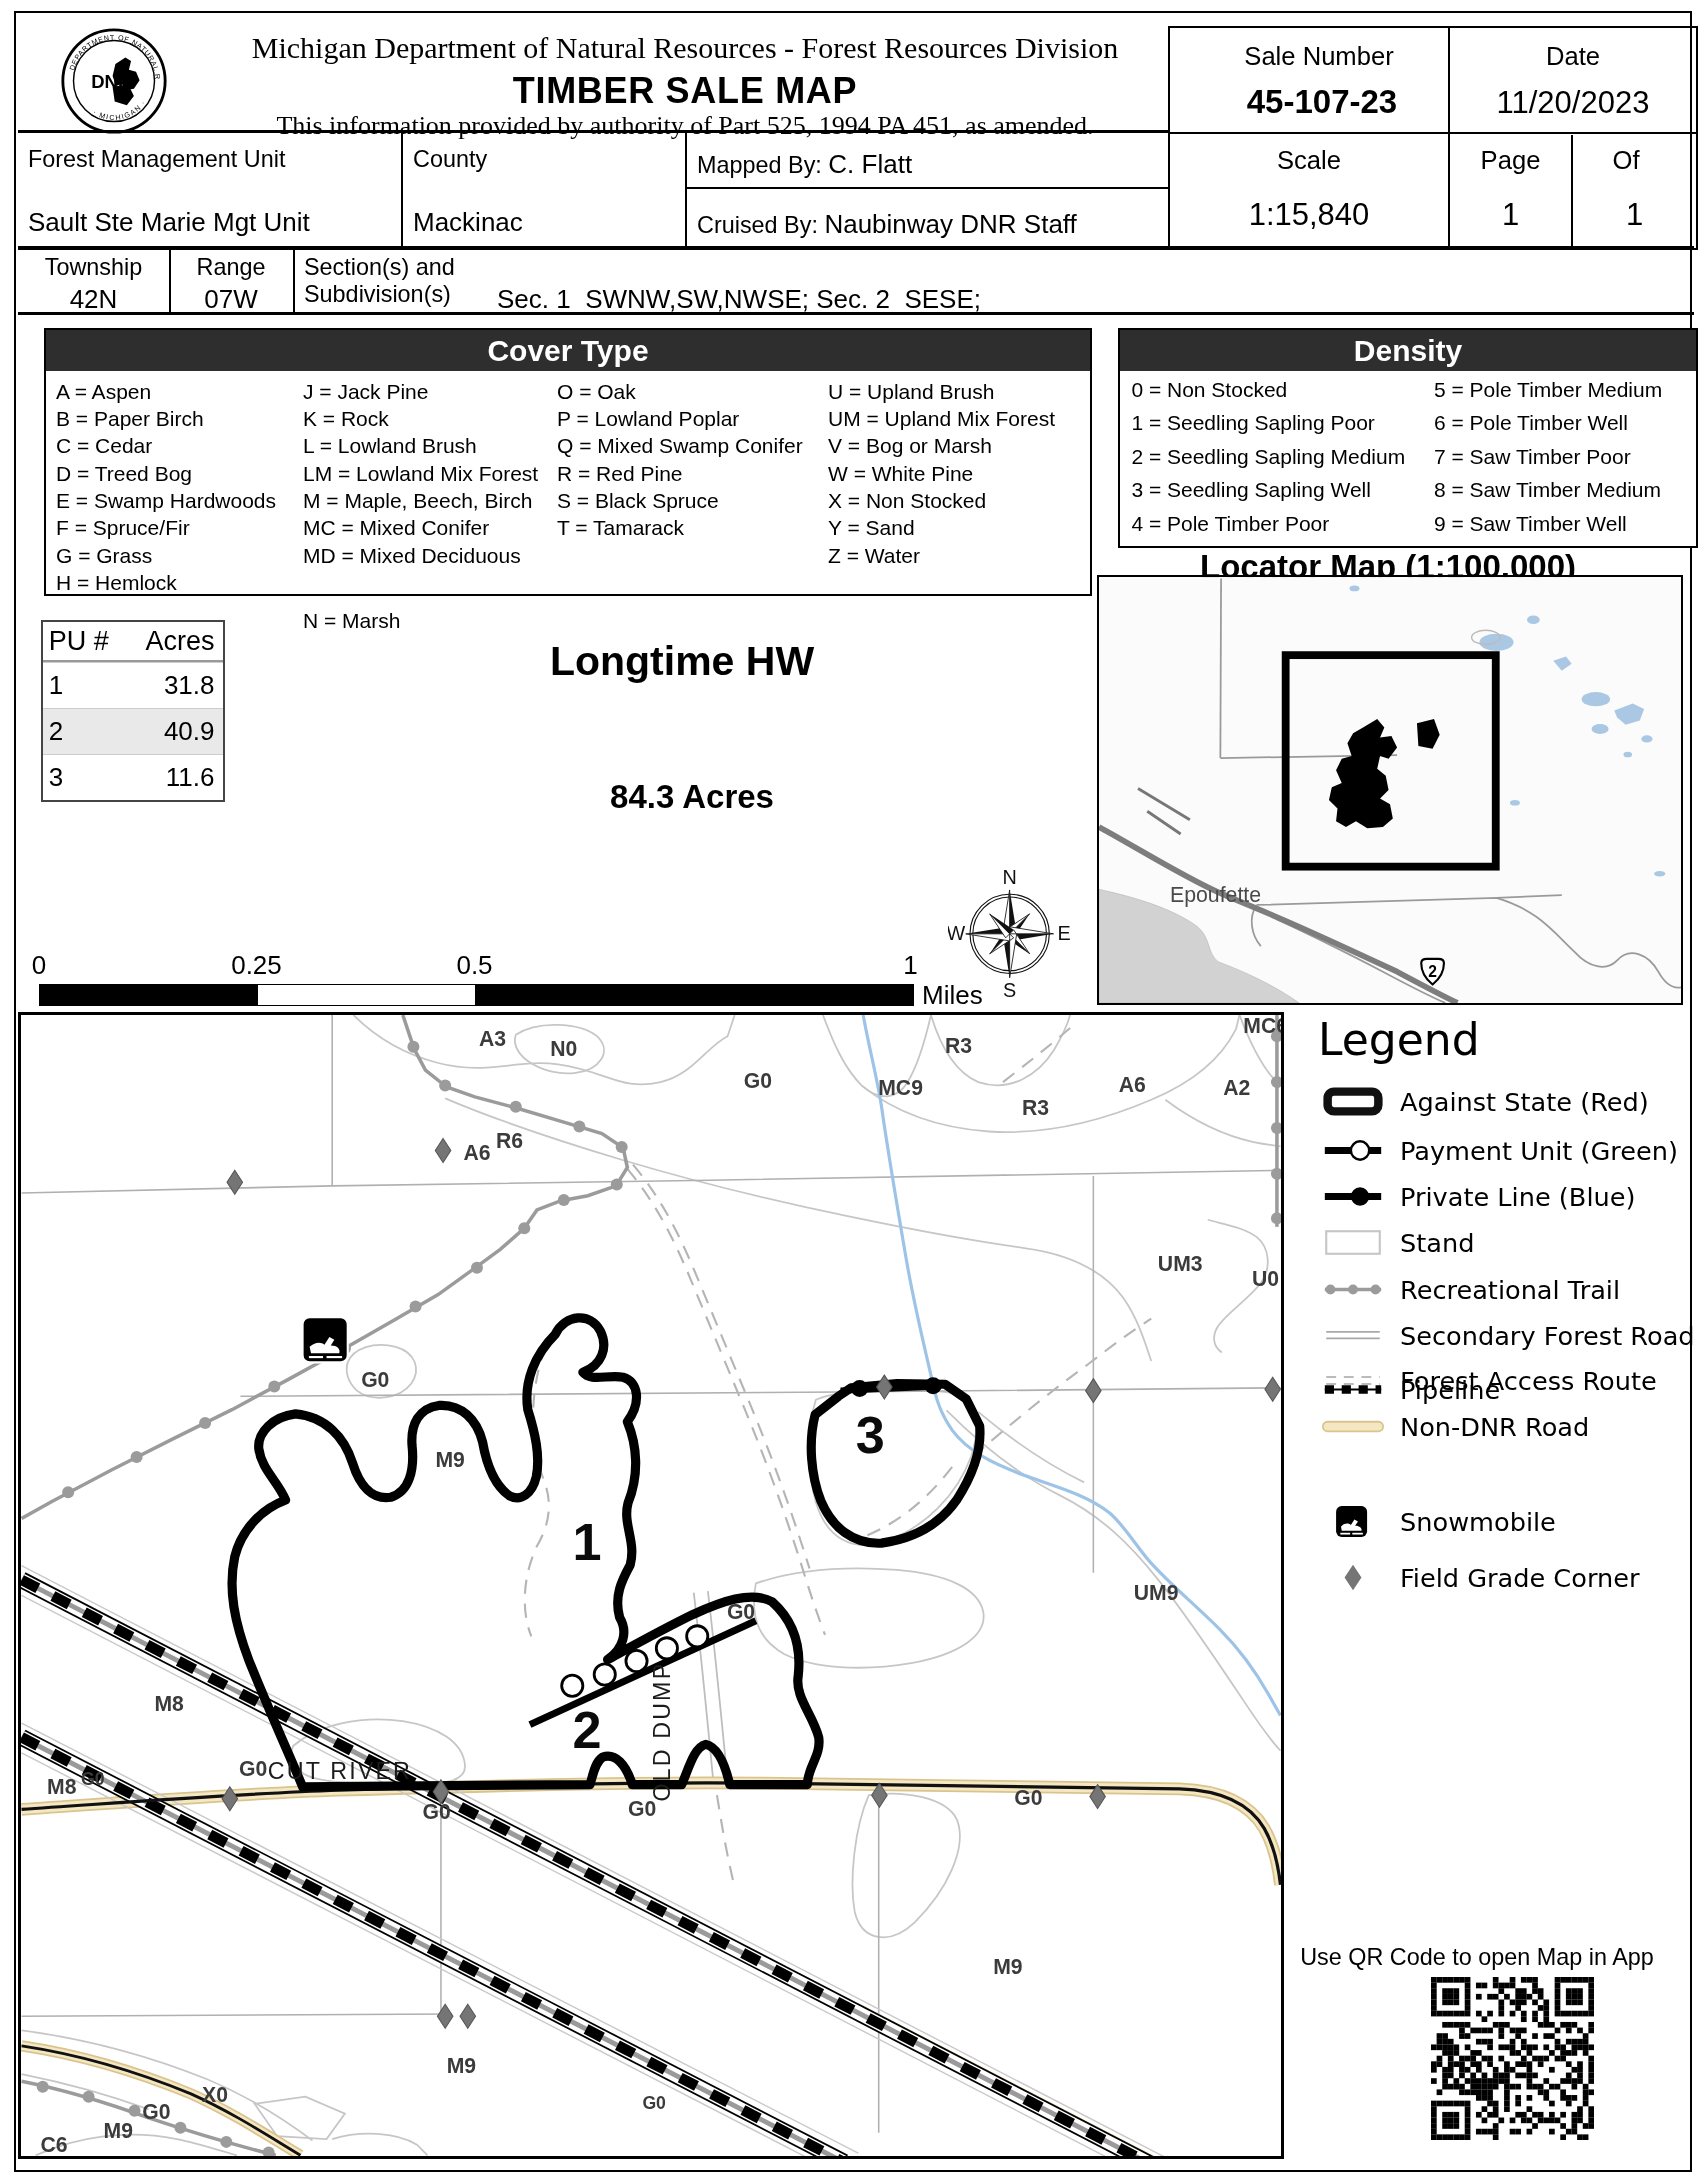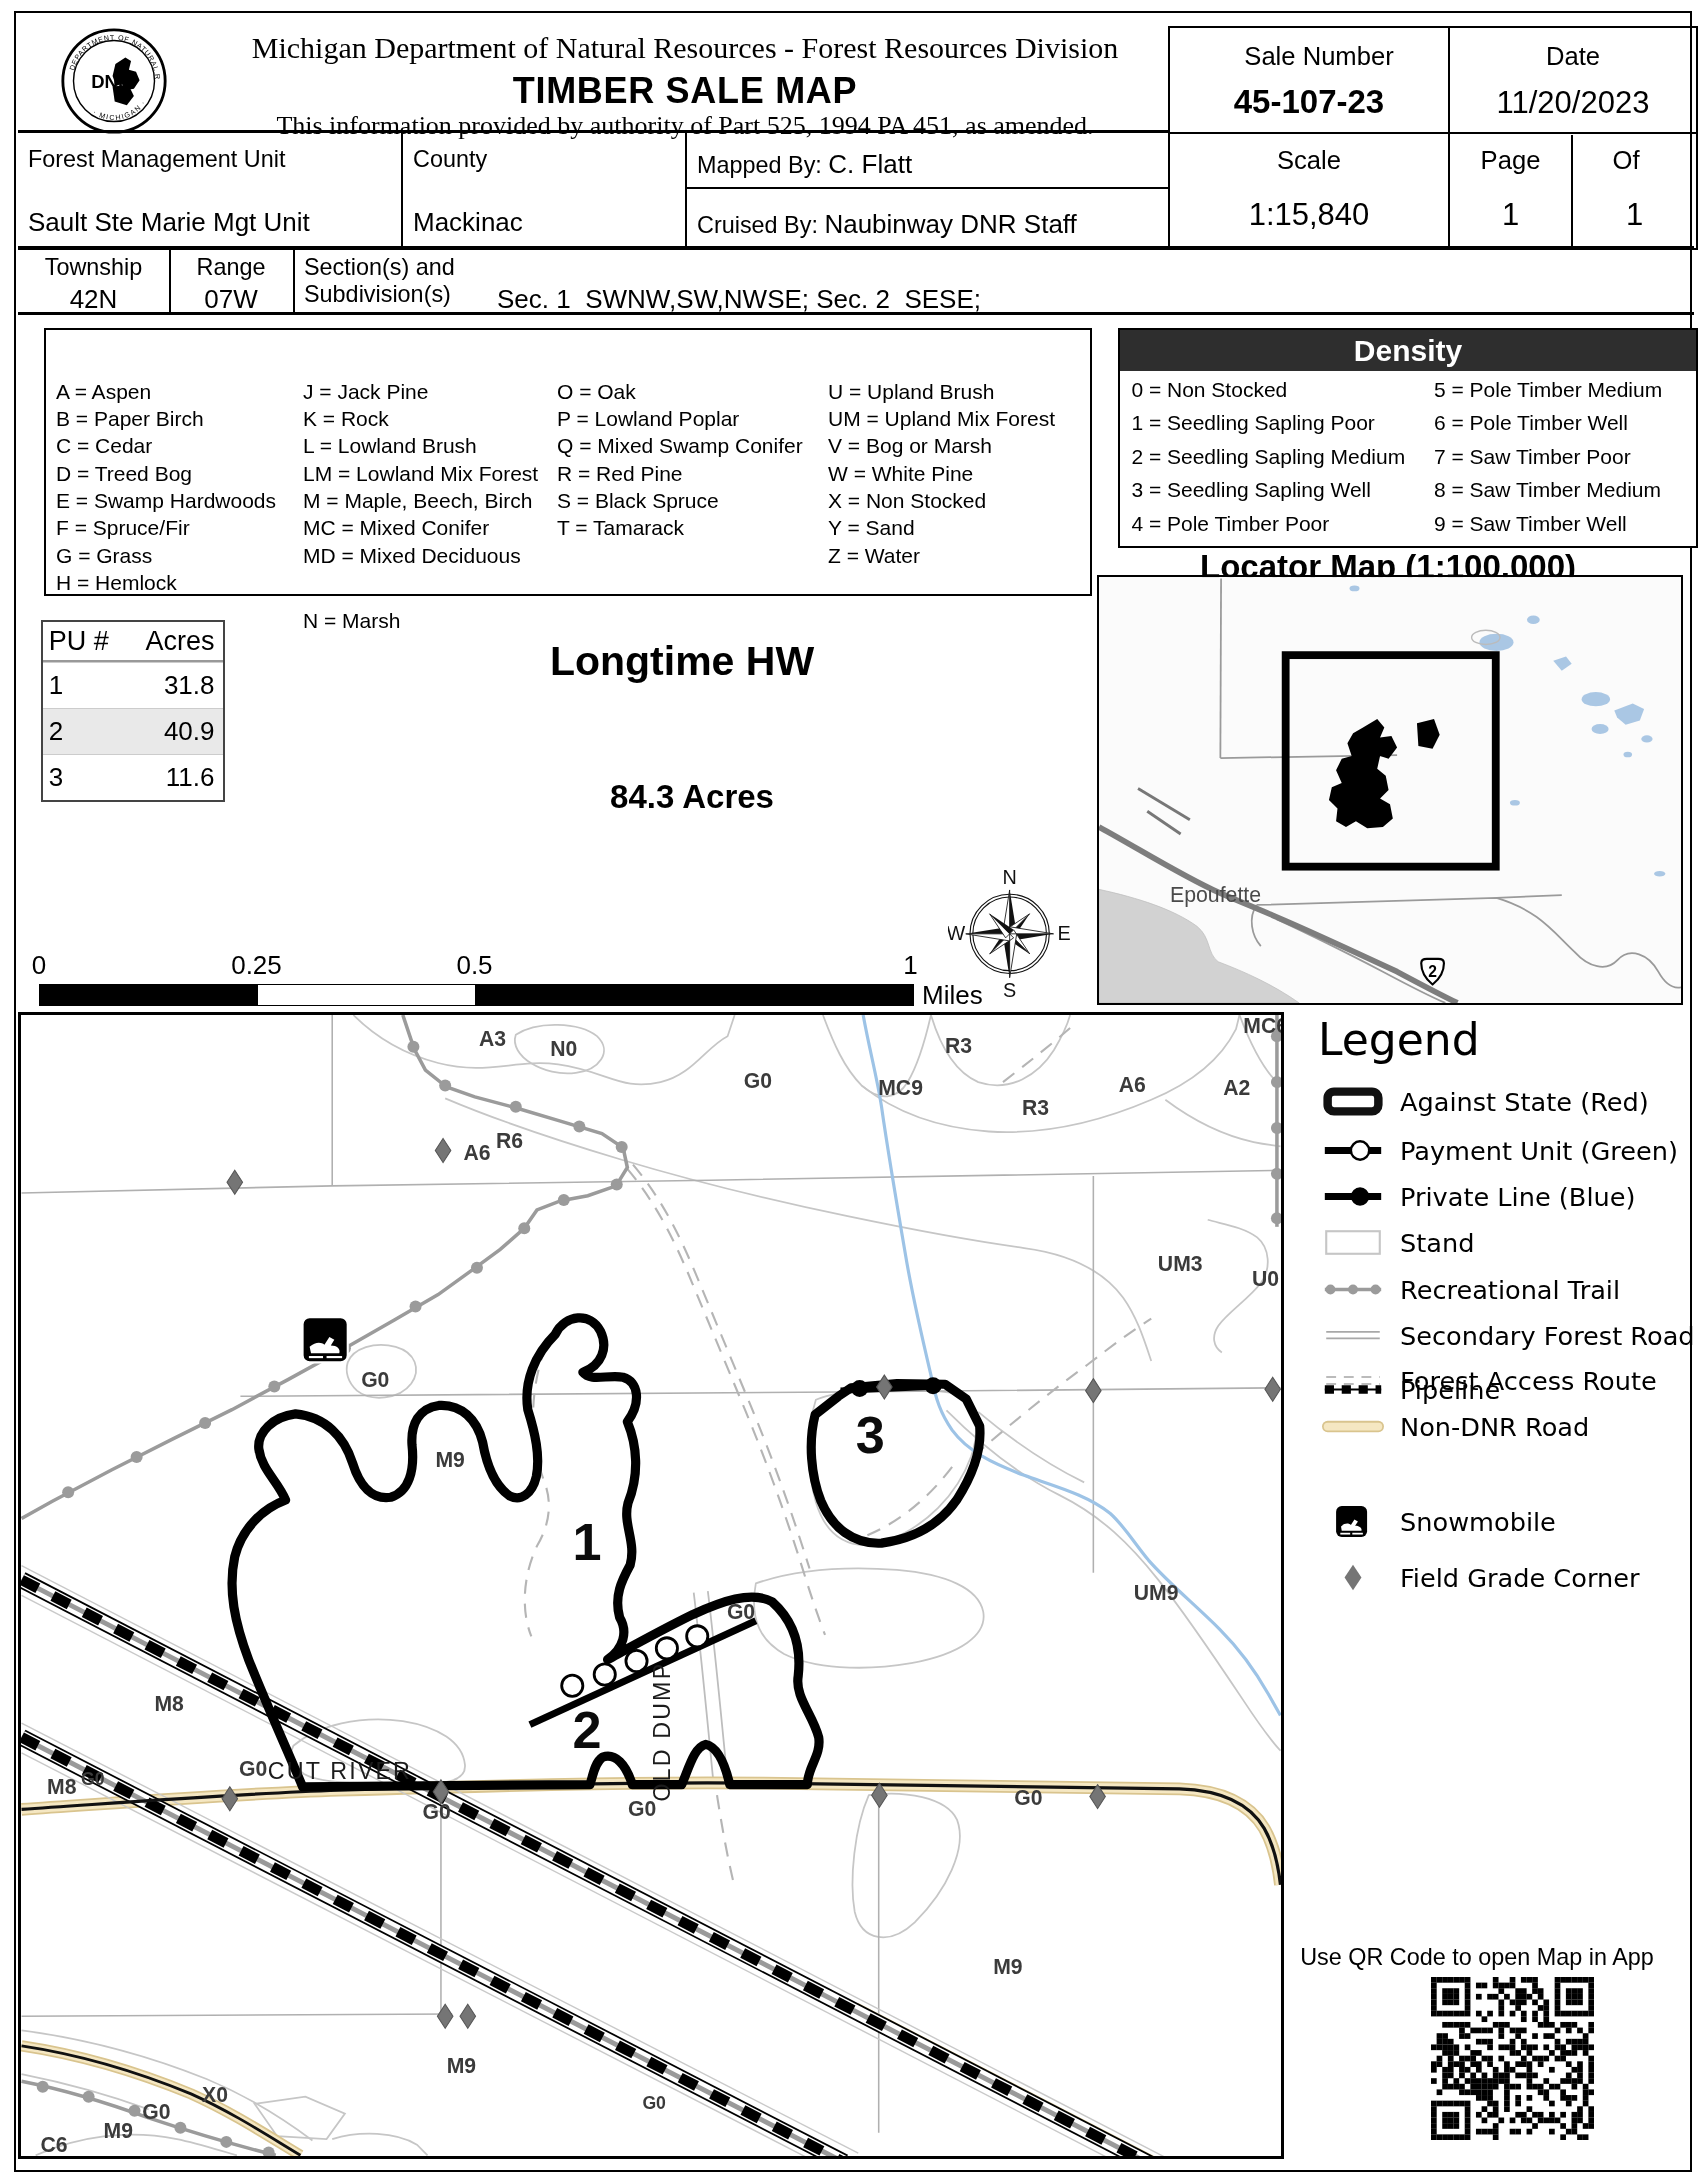--- a/index.html
+++ b/index.html
@@ -72,21 +72,21 @@
 </div>
 <div class="abs c serif agency">Michigan Department of Natural Resources - Forest Resources Division</div>
 <div class="abs c b doctitle">TIMBER SALE MAP</div>
 <div class="abs c serif authority">This information provided by authority of Part 525, 1994 PA 451, as amended.</div>
 
 <div class="abs" style="left:1168px;top:25.6px;width:526px;height:220px;border:2.1px solid #000;">
   <div class="abs vline" style="left:278px;top:0;width:2.1px;height:100%;"></div>
   <div class="abs hline" style="left:0;top:104px;width:100%;height:2.8px;"></div>
   <div class="abs vline" style="left:401px;top:107px;width:2.1px;height:114px;"></div>
   <div class="abs c cell-label" style="left:0;top:14px;width:298px;font-size:25.6px;">Sale Number</div>
-  <div class="abs c sale-big" style="left:0;top:55px;width:278px;">45-107-23</div>
+  <div class="abs c sale-big" style="left:0;top:55px;width:278px;padding-left:13px;">45-107-23</div>
   <div class="abs c cell-label" style="left:280px;top:14px;width:246px;font-size:25.6px;">Date</div>
   <div class="abs c" style="left:280px;top:57px;width:246px;font-size:31px;">11/20/2023</div>
   <div class="abs c cell-label" style="left:0;top:118px;width:278px;font-size:25.6px;">Scale</div>
   <div class="abs c" style="left:0;top:169px;width:278px;font-size:31px;">1:15,840</div>
   <div class="abs c cell-label" style="left:280px;top:118px;width:121px;font-size:25.6px;">Page</div>
   <div class="abs c" style="left:280px;top:169px;width:121px;font-size:31px;">1</div>
   <div class="abs c cell-label" style="left:403px;top:118px;width:106px;font-size:25.6px;">Of</div>
   <div class="abs c" style="left:403px;top:169px;width:123px;font-size:31px;">1</div>
 </div>
 
@@ -107,20 +107,21 @@
 <div class="abs hline" style="left:18px;top:312px;width:1676px;height:2.8px;"></div>
 <div class="abs c cell-label" style="left:18px;top:254px;width:151px;">Township</div>
 <div class="abs c cell-value" style="left:18px;top:284px;width:151px;">42N</div>
 <div class="abs c cell-label" style="left:295px;top:254px;width:-7px;"></div>
 <div class="abs c cell-label" style="left:169px;top:254px;width:124px;">Range</div>
 <div class="abs c cell-value" style="left:169px;top:284px;width:124px;">07W</div>
 <div class="abs cell-label" style="left:304px;top:254px;"><span>Section(s) and</span><br><span>Subdivision(s)</span></div>
 <div class="abs cell-value" style="left:497px;top:284px;white-space:pre;">Sec. 1  SWNW,SW,NWSE; Sec. 2  SESE;</div>
 
 <div class="abs panel" style="left:44px;top:328px;width:1044px;height:264px;">
+  <div class="panel-head">Cover Type</div>
   <div id="ct-items" class="abs" style="left:0;top:41px;width:100%;height:223px;">
       <div class="ct-item" style="left: 10px; top: 8.5px;">A = Aspen</div>
       <div class="ct-item" style="left: 10px; top: 36px;">B = Paper Birch</div>
       <div class="ct-item" style="left: 10px; top: 63px;">C = Cedar</div>
       <div class="ct-item" style="left: 10px; top: 91px;">D = Treed Bog</div>
       <div class="ct-item" style="left: 10px; top: 118px;">E = Swamp Hardwoods</div>
       <div class="ct-item" style="left: 10px; top: 145px;">F = Spruce/Fir</div>
       <div class="ct-item" style="left: 10px; top: 173px;">G = Grass</div>
       <div class="ct-item" style="left: 10px; top: 200px;">H = Hemlock</div>
       <div class="ct-item" style="left: 257px; top: 8.5px;">J = Jack Pine</div>

